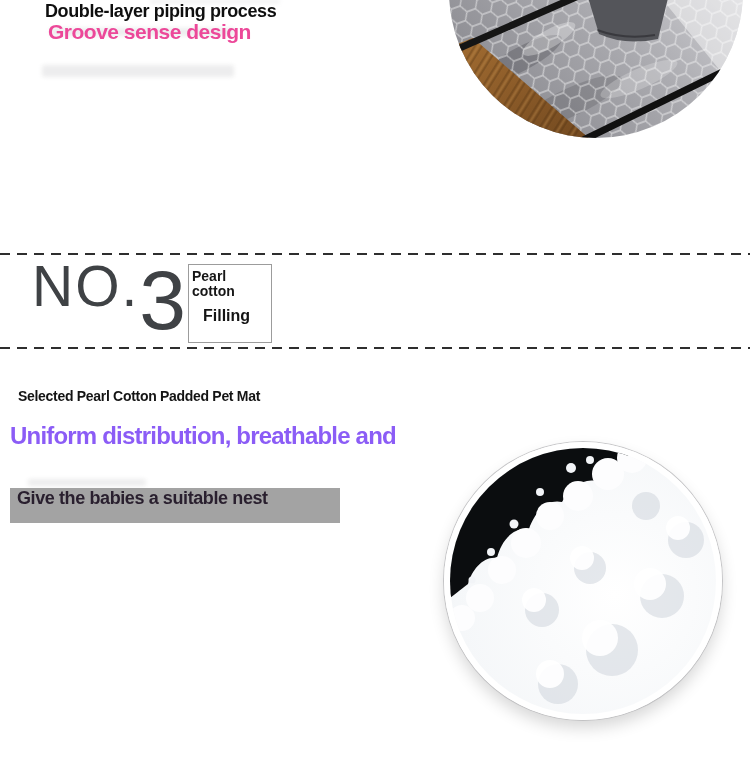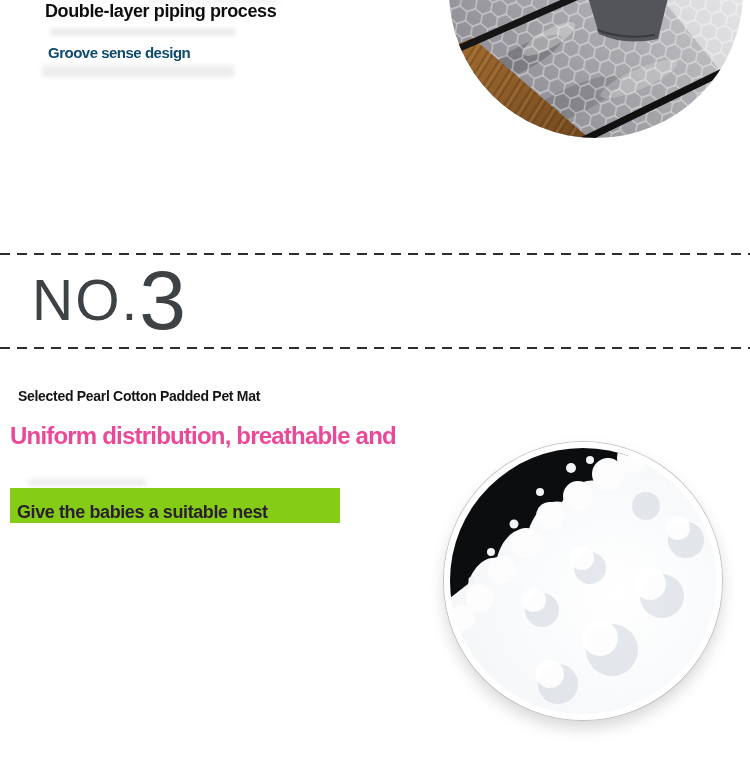--- a/index.html
+++ b/index.html
@@ -6,22 +6,22 @@
   .canvas{
     position:relative;width:750px;height:760px;background:#fff;overflow:hidden;
     font-family:Liberation Sans, sans-serif;color:#101010;padding-left:8px;
   }
   
   .h-process{
     position:absolute;left:45px;top:1px;font-size:18px;font-weight:700;
     letter-spacing:-0.4px;color:#0f0f0f;white-space:nowrap;
   }
   .h-groove{
-    position:absolute;left:48px;top:44px;font-size:15px;font-weight:700;
-    letter-spacing:-0.5px;color:#0c4a6e;white-space:nowrap;
+    position:absolute;left:48px;top:20px;font-size:21px;font-weight:700;
+    letter-spacing:-0.5px;color:#ec4899;white-space:nowrap;
   }
   .remnant{position:absolute;background:#ededee;border-radius:2px;filter:blur(2px);}
   .remnant.r0{left:150px;top:0;width:130px;height:3px;}
   .remnant.r1{left:50px;top:28px;width:185px;height:8px;}
   .remnant.r2{left:42px;top:65px;width:192px;height:12px;}
   .remnant.r3{left:28px;top:479px;width:118px;height:7px;}
 
   .circle-top{
     position:absolute;left:449px;top:-156px;width:294px;height:294px;
     border-radius:50%;overflow:hidden;
@@ -30,21 +30,21 @@
 
   
   .dash{
     position:absolute;left:0;width:750px;height:2px;
     background:repeating-linear-gradient(90deg,#2e2e2e 0 10px,transparent 10px 17px);
   }
   .dash.d1{top:253px;}
   .dash.d2{top:347px;}
 
   .no3{
-    position:absolute;left:32px;top:258px;display:flex;align-items:center;
+    position:absolute;left:32px;top:258px;display:flex;align-items:flex-start;
     color:#3f4245;line-height:1;
   }
   .no3 .prefix{font-size:57px;font-weight:500;letter-spacing:2px;}
   .no3 .digit{font-size:84px;font-weight:500;}
 
   .fill-box{
     position:absolute;left:188px;top:264px;width:84px;height:79px;
     border:1.5px solid #9c9c9c;background:#fff;box-sizing:border-box;
   }
   .fill-box .l1,.fill-box .l2{
@@ -55,25 +55,25 @@
     margin-left:14px;margin-top:8px;font-size:16px;font-weight:700;color:#141414;
   }
 
   
   .kicker{
     position:absolute;left:18px;top:388px;font-size:14px;font-weight:700;
     letter-spacing:-0.3px;color:#141414;white-space:nowrap;
   }
   .h-main{
     position:absolute;left:10px;top:422px;font-size:24px;font-weight:700;
-    letter-spacing:-0.8px;line-height:27px;color:#ec4899;
+    letter-spacing:-0.8px;line-height:27px;color:#8b5cf6;
   }
   .tagline-bar{
     position:absolute;left:10px;top:488px;width:330px;height:35px;
-    background:#84cc16;display:flex;align-items:flex-end;
+    background:#a3a3a3;display:flex;align-items:flex-start;
   }
   .tagline-bar span{
     margin-left:7px;font-size:18px;font-weight:700;letter-spacing:-0.4px;color:#291f2e;
     white-space:nowrap;
   }
 
   .circle-bottom{
     position:absolute;left:444px;top:442px;width:266px;height:266px;
     border:6px solid #fff;border-radius:50%;
     box-shadow:0 0 0 1px rgba(185,185,188,.8), 0 8px 16px rgba(0,0,0,.16);
@@ -132,20 +132,25 @@
     </svg>
   </div>
 
   <div class="dash d1"></div>
 
   <div class="no3">
     <span class="prefix">NO.</span>
       <span class="digit">3</span>
   </div>
 
+  <div class="fill-box">
+    <div class="l1">Pearl</div>
+    <div class="l2">cotton</div>
+    <div class="l3">Filling</div>
+  </div>
 
   <div class="dash d2"></div>
 
   <div class="kicker">Selected Pearl Cotton Padded Pet Mat</div>
 
   <div class="h-main">
     <span>Uniform distribution, breathable and</span><br>
   </div>
 
   <div class="remnant r3"></div>

